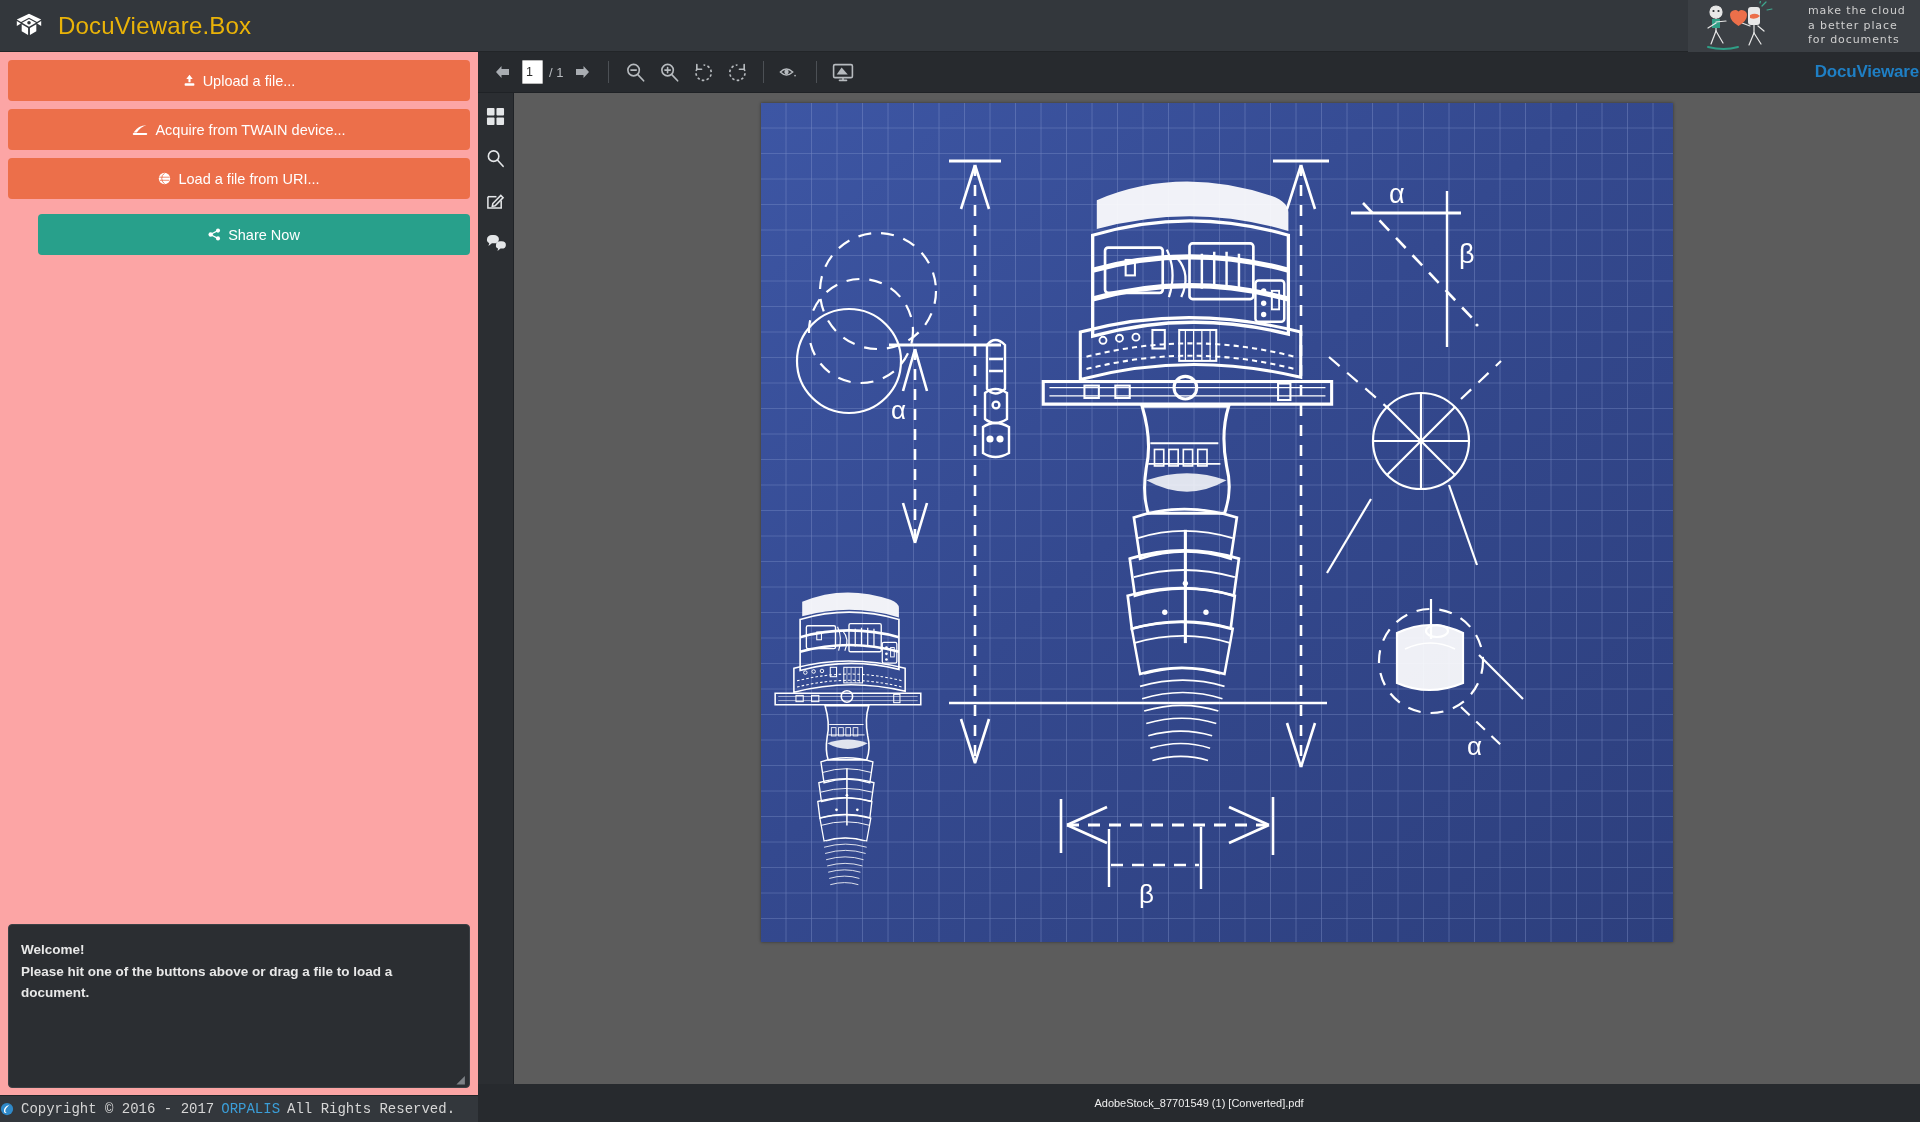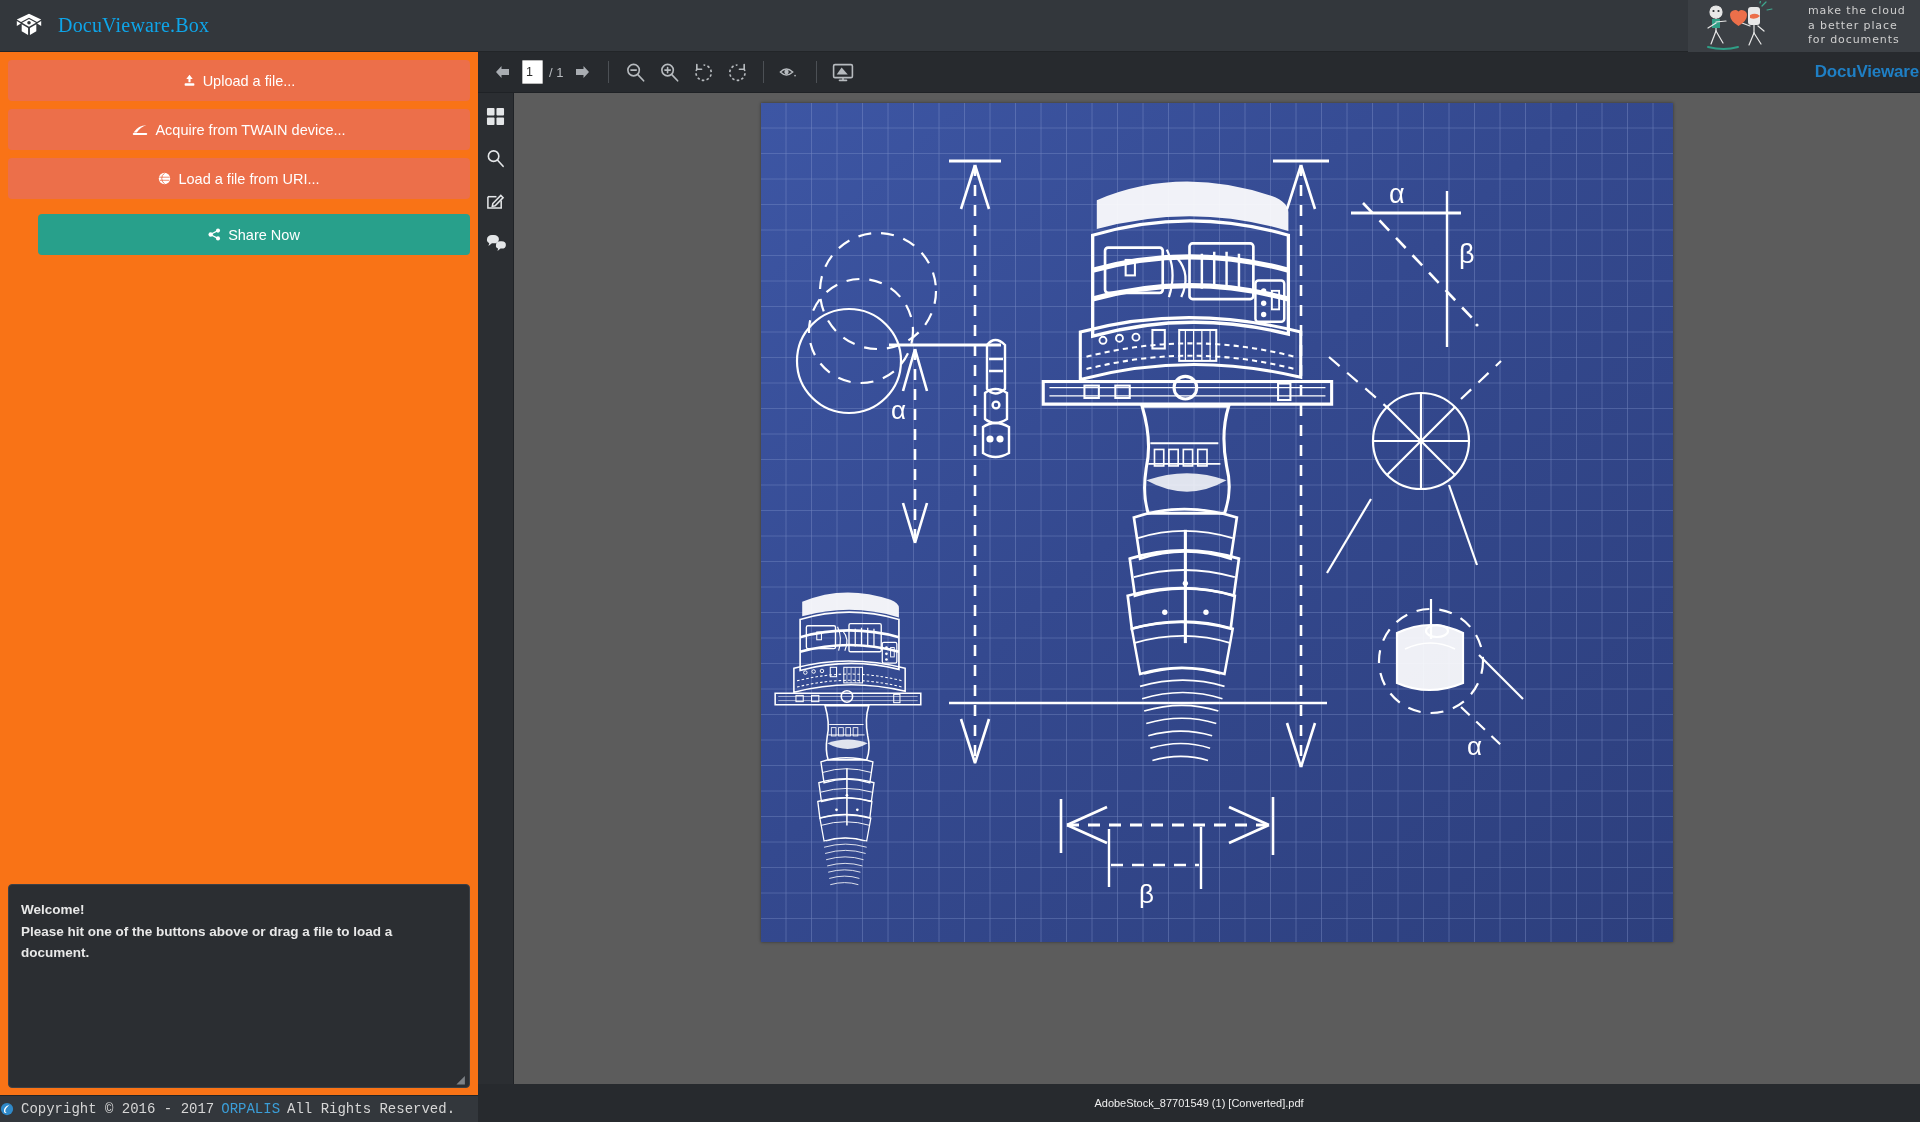--- a/index.html
+++ b/index.html
@@ -20,21 +20,21 @@
   .topbar {
     height: 52px; flex: 0 0 52px;
     background: #33373c;
     display: flex; align-items: center;
     position: relative;
     border-bottom: 1px solid #222528;
   }
   .brand { display: flex; align-items: center; gap: 14px; padding-left: 14px; }
   .brand-logo { width: 30px; height: 30px; display: block; }
   .brand-title {
-    color: #0ea5e9; font-size: 20px; letter-spacing: .2px; font-weight: 400; font-family: Liberation Serif, serif;
+    color: #eab308; font-size: 24px; letter-spacing: .2px; font-weight: 400;
   }
   .promo {
     position: absolute; right: 0; top: 0;
     width: 232px; height: 52px;
     background: #3b3f44;
     display: flex; align-items: center; gap: 18px;
     padding-left: 6px;
     overflow: hidden;
   }
   .promo-art { width: 96px; height: 50px; display: block; flex: 0 0 96px; }
@@ -44,21 +44,21 @@
     font-size: 11px; color: #cfcfcf; line-height: 1.35;
     letter-spacing: .9px;
   }
 
   
   .body { flex: 1 1 auto; display: flex; min-height: 0; }
 
   
   .leftpanel {
     width: 478px; flex: 0 0 478px;
-    background: #f97316;
+    background: #fca5a5;
     display: flex; flex-direction: column;
     padding: 8px 8px 0 8px;
     position: relative;
   }
   .btn {
     display: flex; align-items: center; justify-content: center; gap: 7px;
     height: 41px; margin-bottom: 8px;
     border-radius: 4px;
     color: #fff; font-size: 14.5px;
     cursor: pointer; user-select: none;
@@ -66,21 +66,21 @@
     font-family: "Liberation Sans", sans-serif;
   }
   .btn-orange { background: #ec6f4a; }
   .btn-teal   { background: #28a08b; margin-top: 7px; margin-left: 30px; }
   .btn svg { display: block; }
 
   .welcome {
     position: absolute;
     left: 8px; right: 8px;
     bottom: 34px;
-    height: 204px;
+    height: 164px;
     background: #2b2e32;
     border: 1px solid #3c4045;
     border-radius: 4px;
     padding: 14px 12px;
     color: #e8e8e8; font-size: 13.5px; line-height: 1.6;
     font-weight: 700;
   }
   .welcome .resizer {
     position: absolute; right: 2px; bottom: 2px;
     width: 10px; height: 10px;

